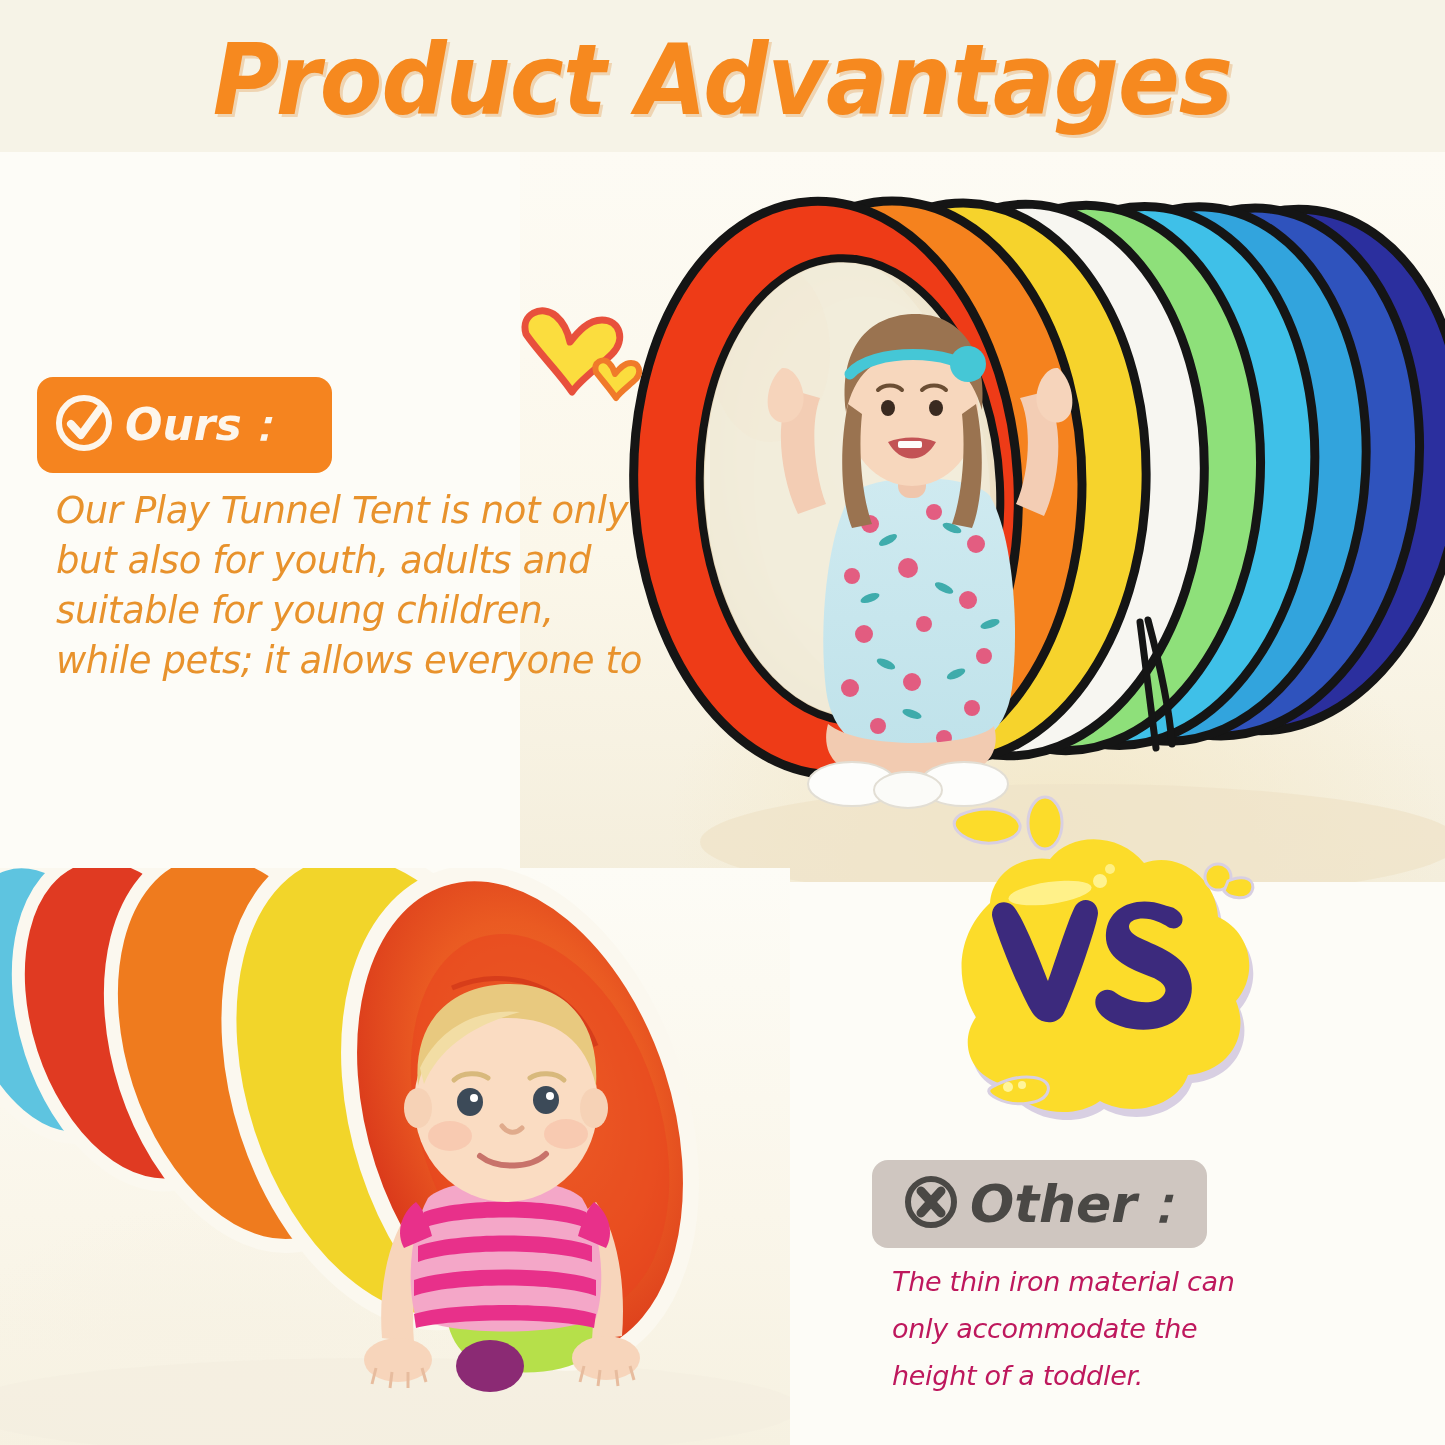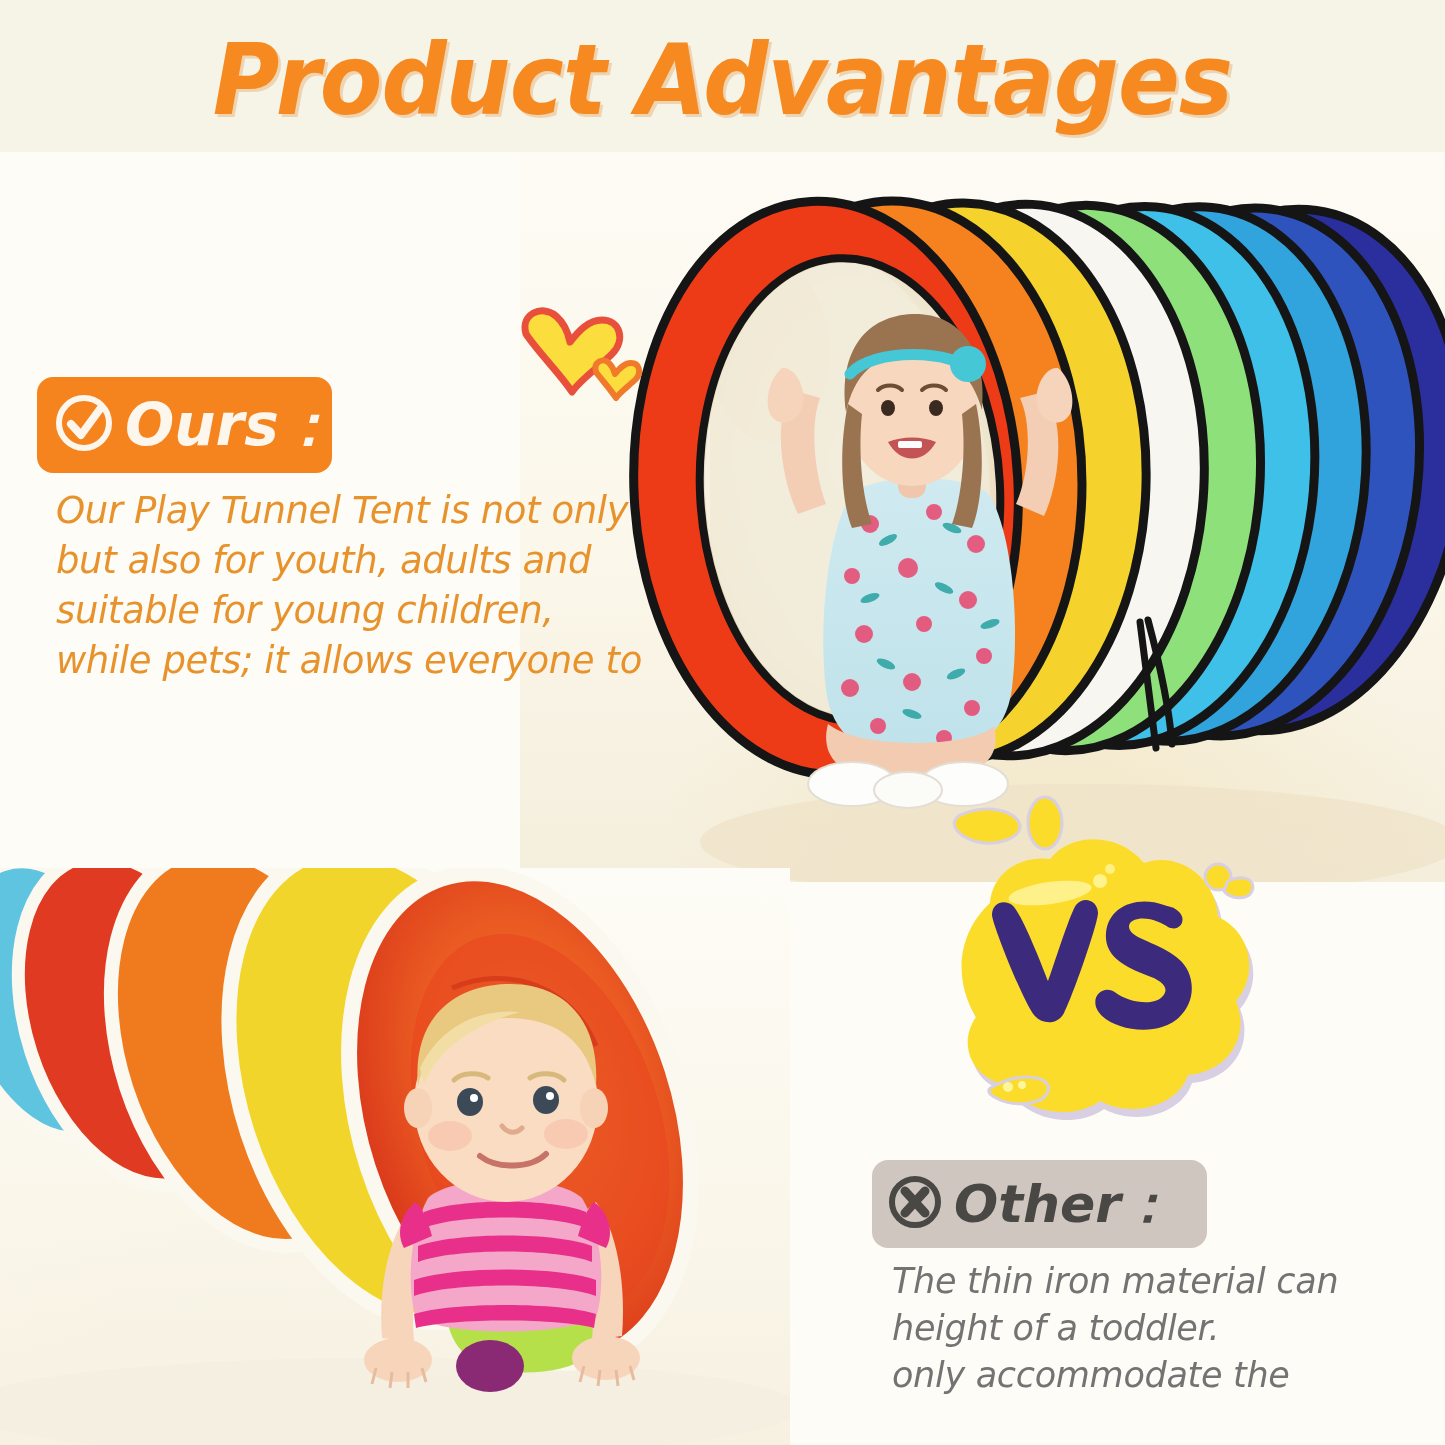--- a/index.html
+++ b/index.html
@@ -56,53 +56,53 @@
     box-sizing:border-box;
   }
   .badge-ours{
     left:37px;top:377px;width:295px;height:96px;
     background:#f5841f;
     padding-left:16px;
   }
   .badge-other{
     left:872px;top:1160px;width:335px;height:88px;
     background:#cfc6c0;
-    padding-left:14px;
+    padding-left:30px;
   }
   .badge-label{
     font-family:"DejaVu Sans", sans-serif;
     font-weight:bold;
     font-size:56px;
     line-height:58px;
     letter-spacing:0px;
     white-space:nowrap;
     margin-left:10px;
   }
-  .badge-ours .badge-label{color:#fdf6ec;font-size:58px;}
+  .badge-ours .badge-label{color:#fdf6ec;font-size:44px;}
   .badge-other .badge-label{color:#4a4845;font-size:52px;}
   .badge-icon{flex:0 0 auto;display:block;}
 
   
   .copy{
     position:absolute;
     font-family:"DejaVu Sans", sans-serif;
     font-weight:normal;
     margin-left:20px;
   }
   .copy-ours{
     left:36px;top:486px;width:560px;
     color:#e8922c;
     font-size:37px;
     line-height:50px;
     letter-spacing:-0.4px;
   }
   .copy-other{
     left:872px;top:1258px;width:460px;
-    color:#737373;
-    font-size:35px;
+    color:#be185d;
+    font-size:27px;
     line-height:47px;
     letter-spacing:-0.3px;
   }
   .copy div{white-space:nowrap;}
 
   
   .hearts{position:absolute;left:508px;top:300px;width:140px;height:110px;}
 
   
   .vs-wrap{position:absolute;left:930px;top:785px;width:330px;height:335px;}
@@ -431,17 +431,17 @@
         <circle cx="29" cy="29" r="23" fill="none" stroke="#4a4845" stroke-width="6"></circle>
         <path d="M 19,18 L 39,40" stroke="#4a4845" stroke-width="9" stroke-linecap="round"></path>
         <path d="M 39,18 L 19,40" stroke="#4a4845" stroke-width="9" stroke-linecap="round"></path>
       </svg>
     </span>
     <span class="badge-label">Other：</span>
   </div>
 
   <div class="copy copy-other">
     <div>The thin iron material can</div>
+    <div>only accommodate the</div>
     <div>height of a toddler.</div>
-    <div>only accommodate the</div>
   </div>
 
 </div>
 
 </body></html>

